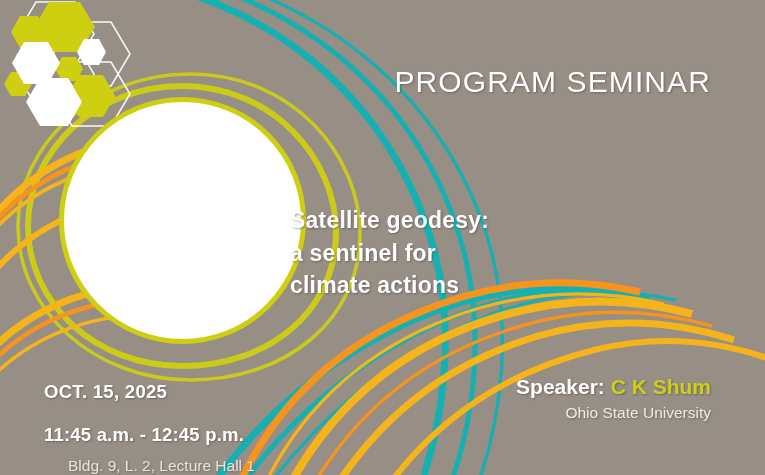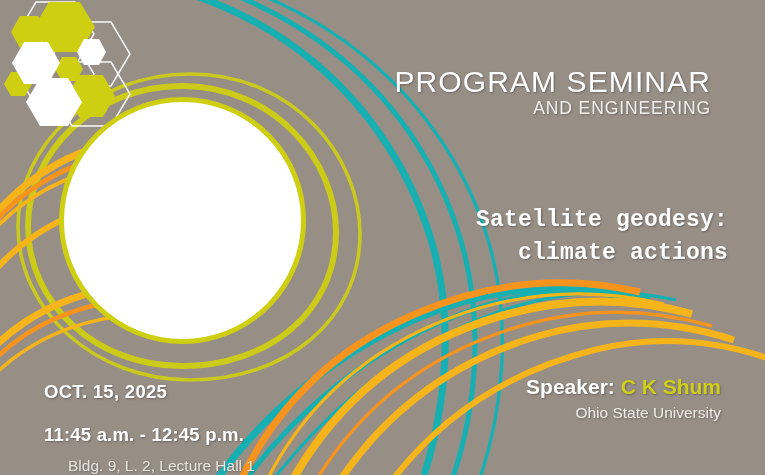--- a/index.html
+++ b/index.html
@@ -63,38 +63,36 @@
     font-size: 17.5px;
     letter-spacing: 0.9px;
     line-height: 1.16;
     font-weight: 400;
     text-shadow: 1px 1px 2px rgba(60,54,48,.4);
   }
   #header-sub1 { margin-top: 4px; }
 
   #title-block {
     position: absolute;
-    right: 37px;
+    right: 55px;
     top: 204px;
-    text-align: right;
     width: 420px;
-    font-family: Liberation Mono, monospace;
   }
   .title-line {
     color: #ffffff;
     font-size: 23px;
     font-weight: bold;
     line-height: 1.42;
     letter-spacing: 0.2px;
     text-shadow: 1px 1px 2px rgba(60,54,48,.45);
   }
 
   #speaker-block {
     position: absolute;
-    right: 44px;
+    right: 54px;
     top: 374px;
     text-align: right;
     width: 420px;
   }
   #speaker-line {
     font-size: 21px;
     font-weight: bold;
     line-height: 1.25;
     text-shadow: 1px 1px 2px rgba(60,54,48,.45);
   }
@@ -261,25 +259,25 @@
 
     </g>
   </svg>
 
   <div id="portrait-wrap">
     <div id="portrait-ring"></div>
   </div>
 
   <div id="header-block">
     <div id="program-seminar">PROGRAM SEMINAR</div>
-    <div class="header-sub">AND ENGINEERING</div>
   </div>
 
   <div id="title-block">
     <div class="title-line">Satellite geodesy:</div>
+    <div class="title-line">a sentinel for</div>
     <div class="title-line">climate actions</div>
   </div>
 
   <div id="speaker-block">
     <div id="speaker-line">
       <span id="speaker-label">Speaker:</span>
       <span id="speaker-name">C K Shum</span>
     </div>
     <div id="speaker-affiliation">Ohio State University</div>
   </div>

